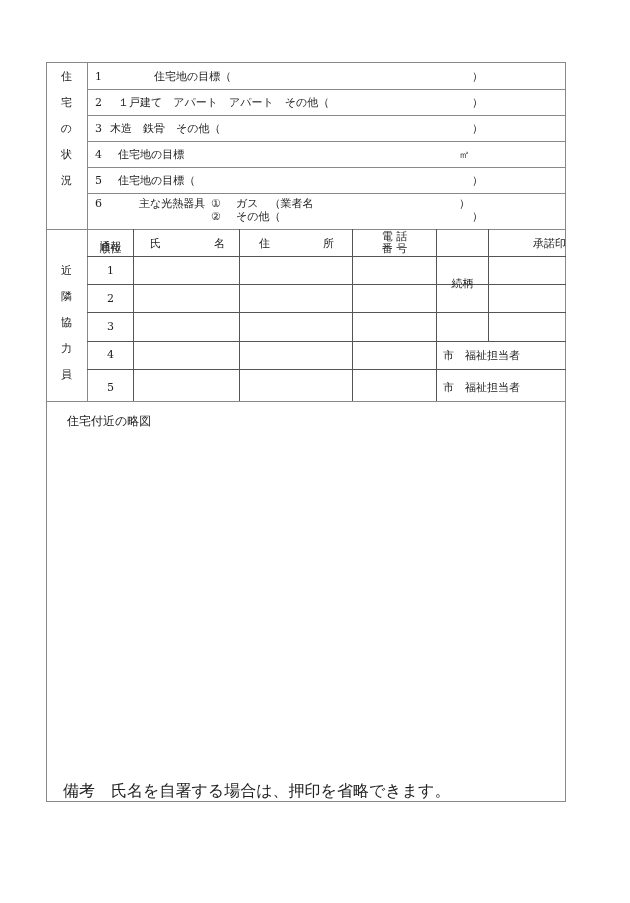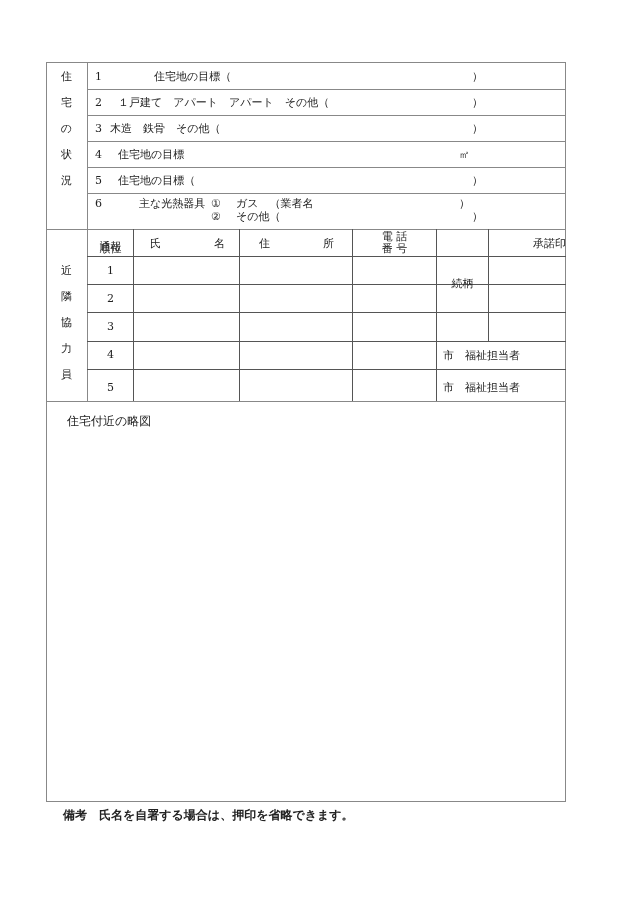--- a/index.html
+++ b/index.html
@@ -128,13 +128,13 @@
 </div>
 <div>
   <span class="txt center" style="left:88px; width:45px; top:382px;">5</span>
   <span class="txt" style="left:443px; top:382px;">市　福祉担当者</span>
 </div>
 
 <div class="abs" style="left:47px; top:402px; width:518px; height:399px;">
   <span class="txt" style="left:20px; top:13px; font-size:12px;">住宅付近の略図</span>
 </div>
 
-<span class="txt" style="left:63px; top:809px; font-size:12px;font-weight:bold;">備考　氏名を自署する場合は、押印を省略できます。</span>
+<span class="txt" style="left:63px; top:783px; font-size:16px;">備考　氏名を自署する場合は、押印を省略できます。</span>
 
 </body></html>

